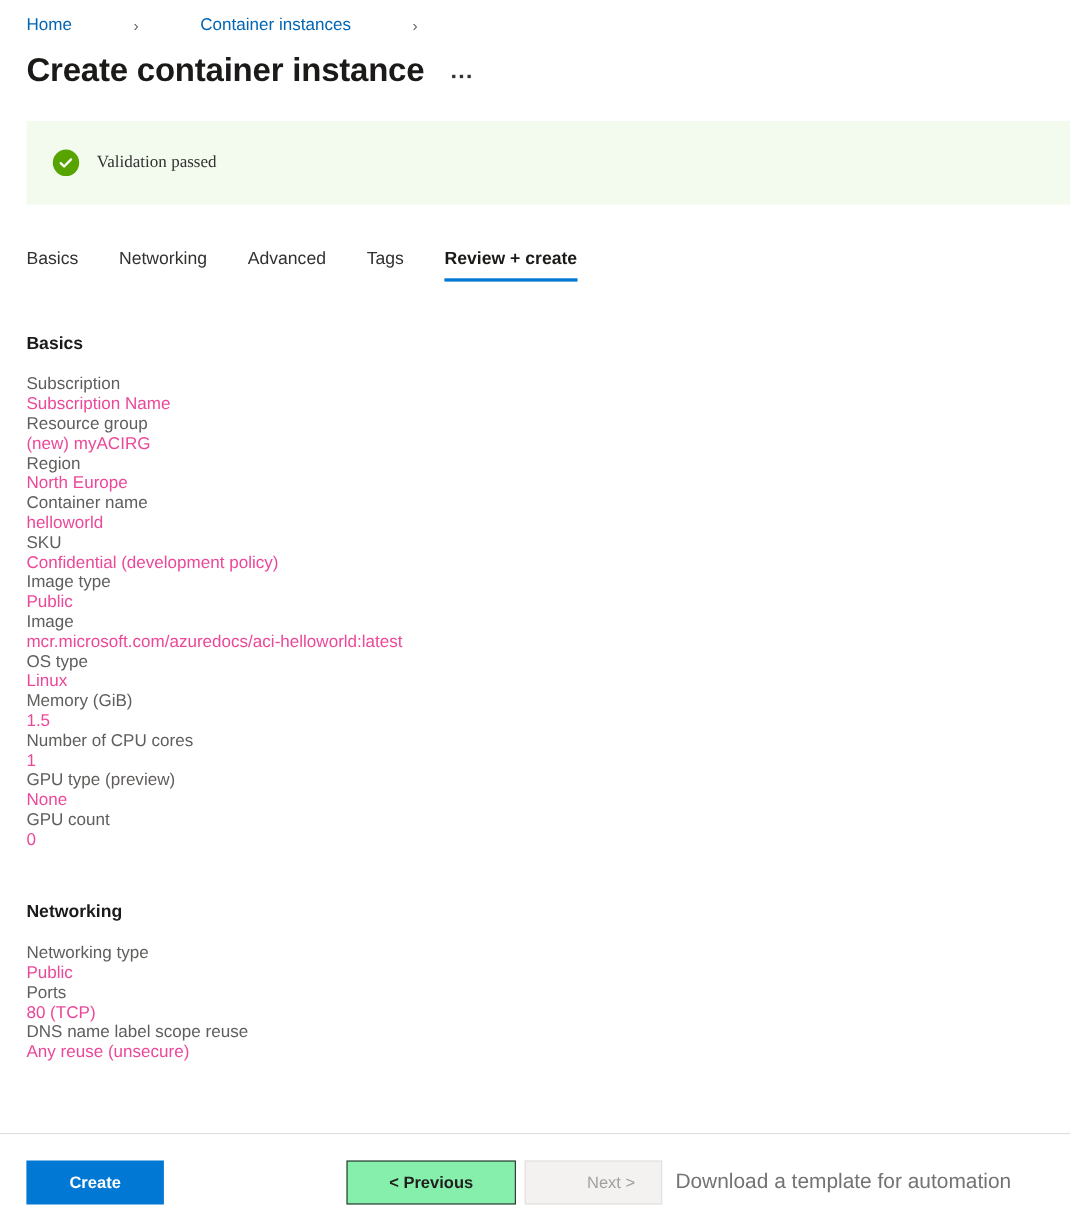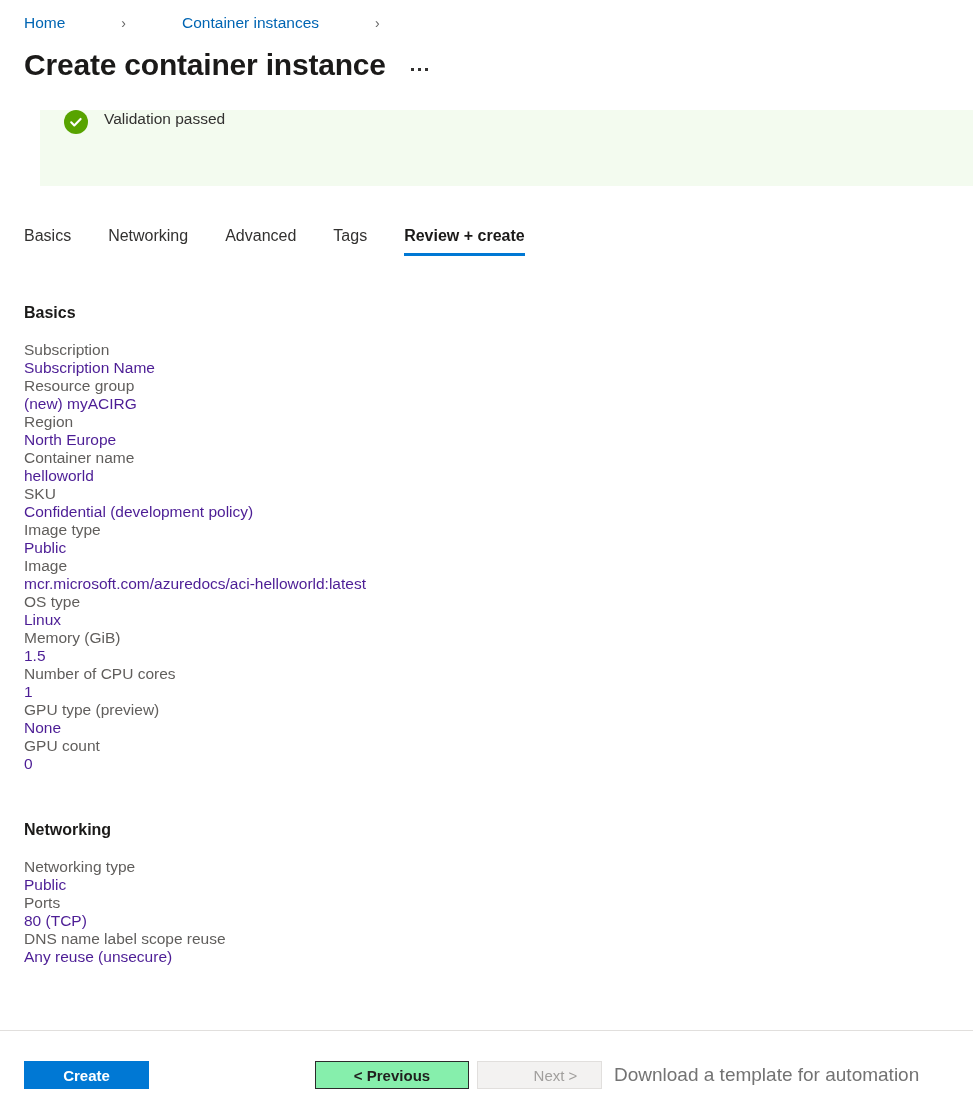--- a/index.html
+++ b/index.html
@@ -63,27 +63,28 @@
   .more-menu span {
     width: 3px;
     height: 3px;
     background: #323130;
     display: block;
   }
 
   
   .banner {
     margin-top: 29px;
-    margin-left: 40px;
+    margin-left: 24px;
     background: #f3fbef;
     height: 76px;
     display: flex;
-    align-items: flex-start;
+    align-items: center;
     padding-left: 24px;
     box-sizing: border-box;
+    font-family: Liberation Serif, serif;
   }
   .check-icon {
     width: 24px;
     height: 24px;
     border-radius: 50%;
     background: #57a300;
     display: flex;
     align-items: center;
     justify-content: center;
     flex: none;
@@ -144,21 +145,21 @@
     font-size: 15.5px;
     flex-direction: column;
   }
   .kv-label {
     width: 372px;
     flex: none;
     color: #605e5c;
     white-space: nowrap;
   }
   .kv-value {
-    color: #4c1d95;
+    color: #ec4899;
     white-space: nowrap;
   }
 
   
   .footer {
     position: absolute;
     left: 0;
     right: 0;
     bottom: 0;
     height: 89px;
@@ -166,21 +167,21 @@
     box-sizing: border-box;
     display: flex;
     align-items: center;
   }
   .btn {
     font-family: "Liberation Sans", sans-serif;
     font-size: 15px;
     font-weight: bold;
     box-sizing: border-box;
     cursor: pointer;
-    height: 28px;
+    height: 40px;
     display: inline-flex;
     align-items: center;
     justify-content: center;
     padding: 0 16px;
     border: none;
   }
   .btn-create {
     background: #0078d4;
     color: #ffffff;
     min-width: 125px;

